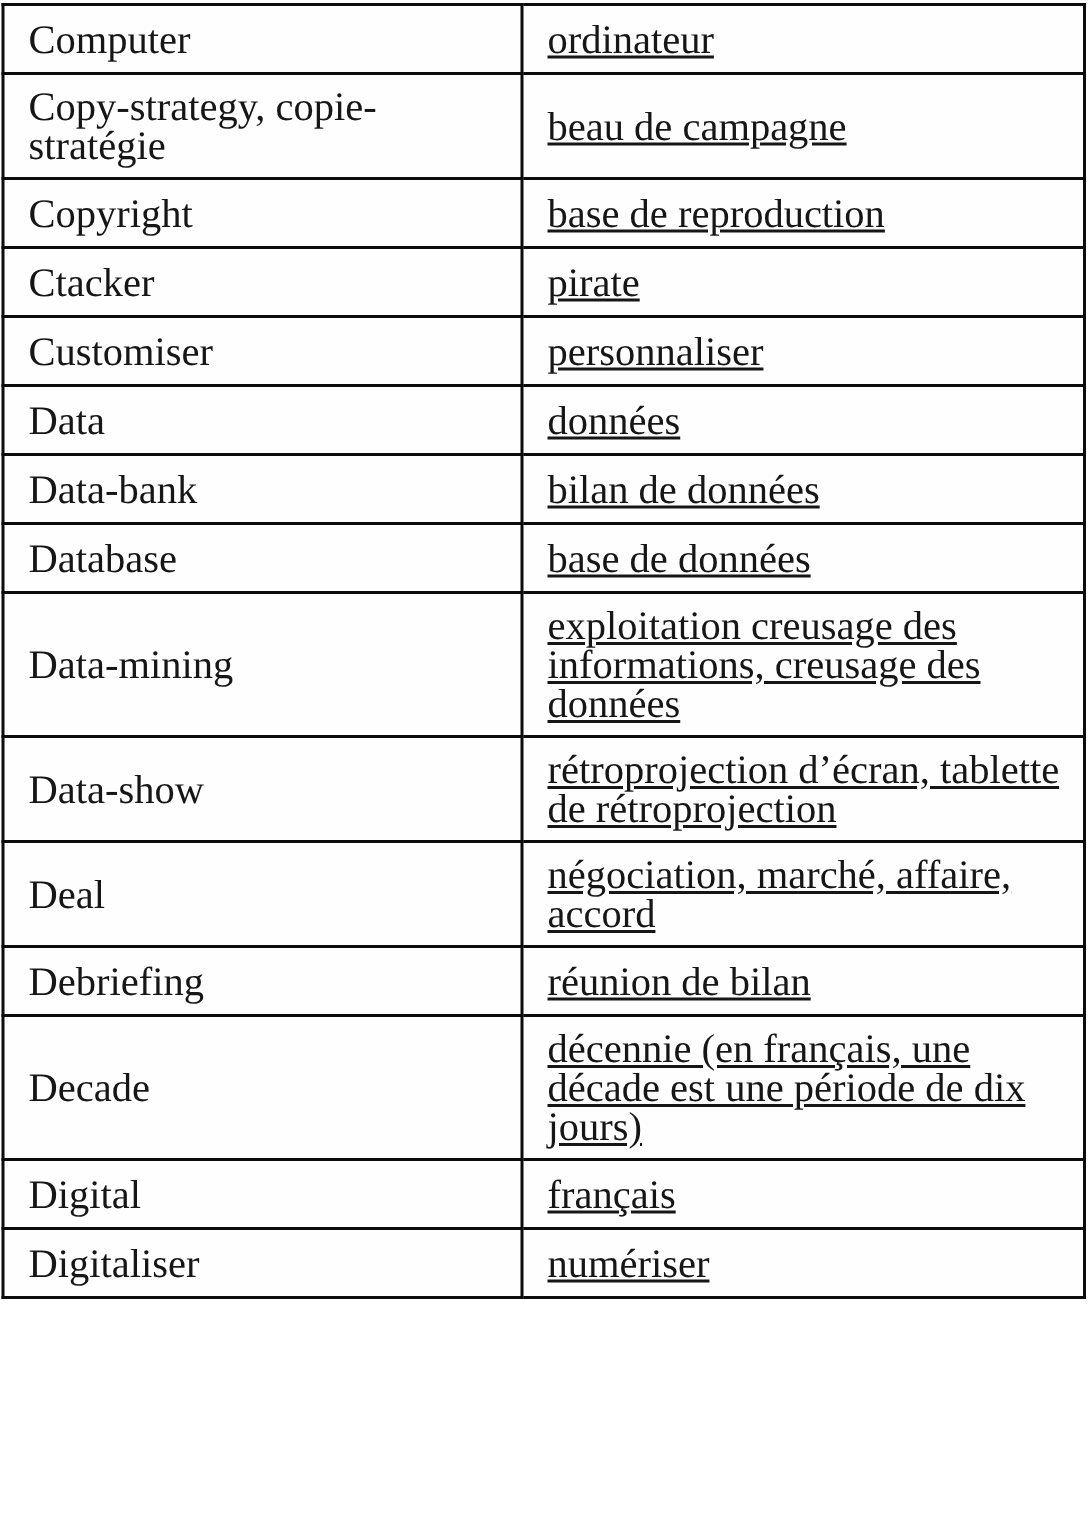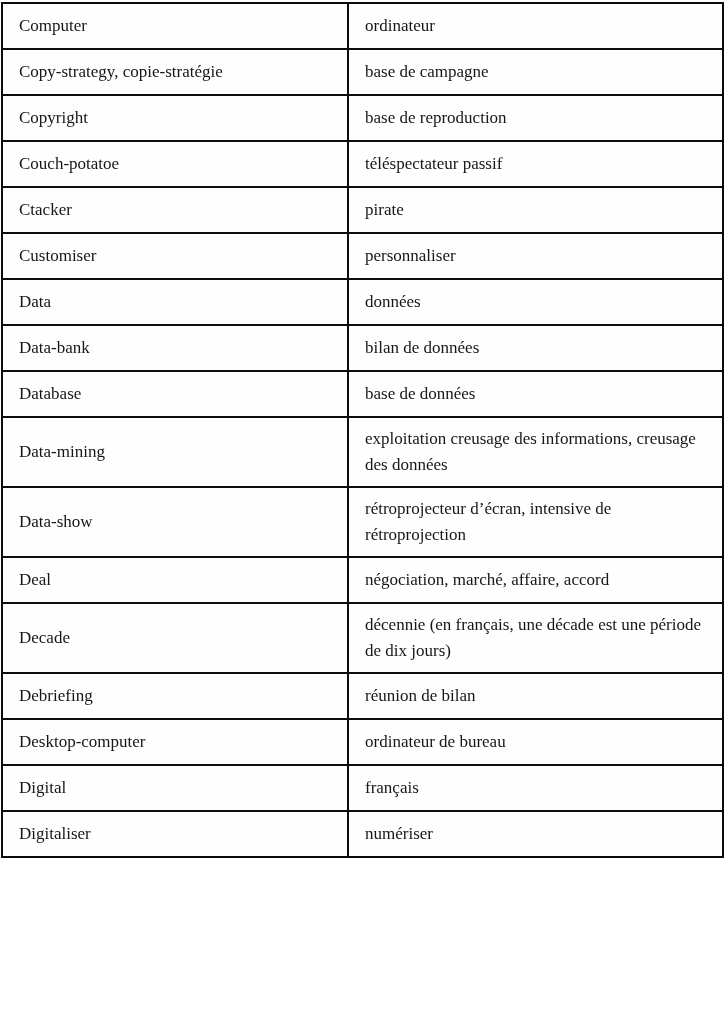--- a/index.html
+++ b/index.html
@@ -17,53 +17,50 @@
   }
   table.glossary {
     width: 100%;
     border-collapse: collapse;
     background: #fefefe;
   }
   table.glossary, table.glossary td {
     border: 2px solid #0c0c0c;
   }
   table.glossary td {
-    font-size: 17px;
+    font-size: 27px;
     line-height: 26px;
     padding: 8px 14px 8px 16px;
     vertical-align: middle;
     height: 28px; 
   }
   td.col-term {
     width: 314px;
   }
   td.col-translation {
     width: auto;
+    text-decoration: underline;
   }
 </style>
 </head>
 <body>
 
 <table class="glossary">
   <tbody>
       <tr>
         <td class="col-term">Computer</td>
         <td class="col-translation">ordinateur</td>
       </tr>
       <tr>
         <td class="col-term">Copy-strategy, copie-stratégie</td>
-        <td class="col-translation">base de campagne</td>
+        <td class="col-translation">beau de campagne</td>
       </tr>
       <tr>
         <td class="col-term">Copyright</td>
         <td class="col-translation">base de reproduction</td>
-      </tr>
-      <tr>
-        <td class="col-term">Couch-potatoe</td>
-        <td class="col-translation">téléspectateur passif</td>
       </tr>
       <tr>
         <td class="col-term">Ctacker</td>
         <td class="col-translation">pirate</td>
       </tr>
       <tr>
         <td class="col-term">Customiser</td>
         <td class="col-translation">personnaliser</td>
       </tr>
       <tr>
@@ -77,37 +74,33 @@
       <tr>
         <td class="col-term">Database</td>
         <td class="col-translation">base de données</td>
       </tr>
       <tr>
         <td class="col-term">Data-mining</td>
         <td class="col-translation">exploitation creusage des informations, creusage des données</td>
       </tr>
       <tr>
         <td class="col-term">Data-show</td>
-        <td class="col-translation">rétroprojecteur d’écran, intensive de rétroprojection</td>
+        <td class="col-translation">rétroprojection d’écran, tablette de rétroprojection</td>
       </tr>
       <tr>
         <td class="col-term">Deal</td>
         <td class="col-translation">négociation, marché, affaire, accord</td>
       </tr>
       <tr>
-        <td class="col-term">Decade</td>
-        <td class="col-translation">décennie (en français, une décade est une période de dix jours)</td>
-      </tr>
-      <tr>
         <td class="col-term">Debriefing</td>
         <td class="col-translation">réunion de bilan</td>
       </tr>
       <tr>
-        <td class="col-term">Desktop-computer</td>
-        <td class="col-translation">ordinateur de bureau</td>
+        <td class="col-term">Decade</td>
+        <td class="col-translation">décennie (en français, une décade est une période de dix jours)</td>
       </tr>
       <tr>
         <td class="col-term">Digital</td>
         <td class="col-translation">français</td>
       </tr>
       <tr>
         <td class="col-term">Digitaliser</td>
         <td class="col-translation">numériser</td>
       </tr>
     </tbody>

